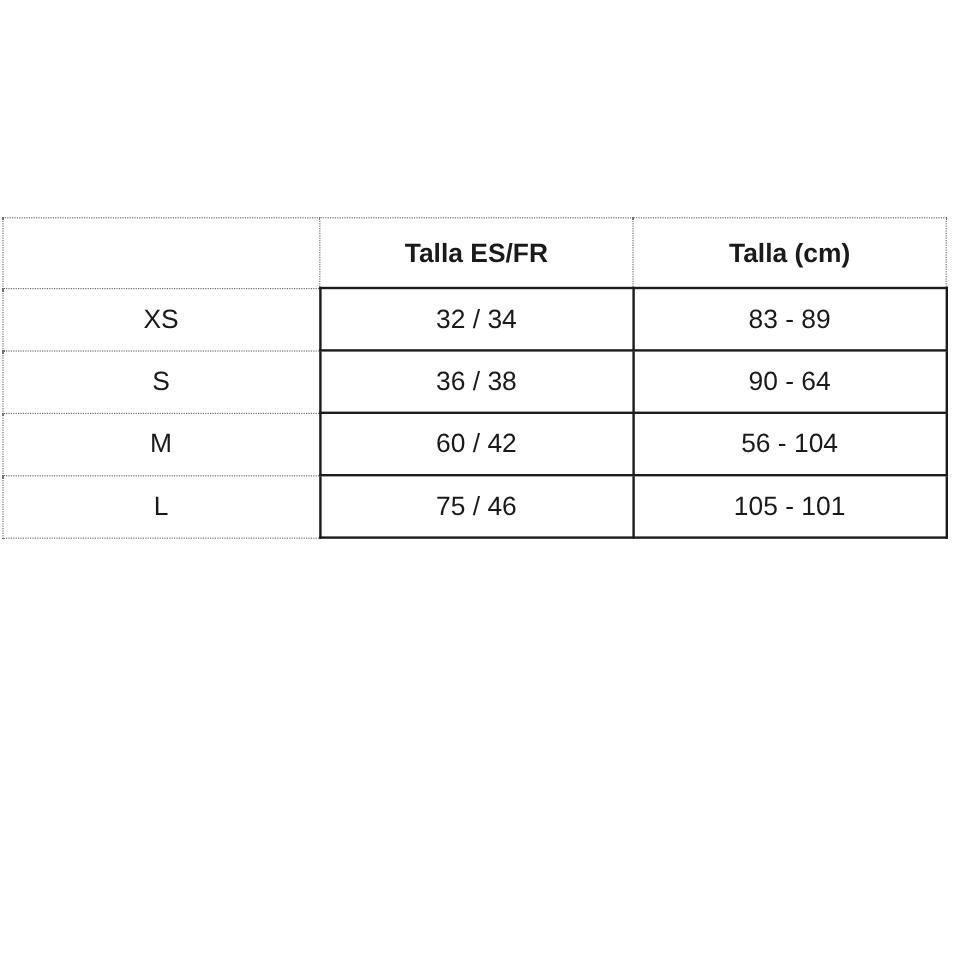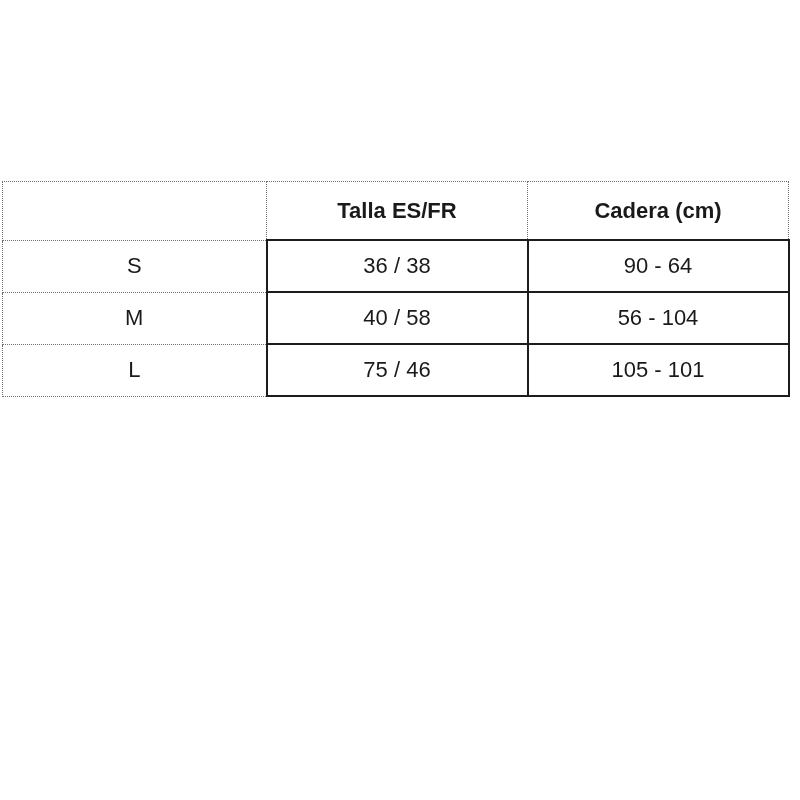--- a/index.html
+++ b/index.html
@@ -62,32 +62,37 @@
   <table class="size-chart">
     <colgroup>
       <col style="width:264px">
       <col style="width:261px">
       <col style="width:261px">
     </colgroup>
     <thead>
       <tr>
         <th></th>
         <th>Talla ES/FR</th>
-        <th>Cadera (cm)</th>
+        <th>Talla (cm)</th>
       </tr>
     </thead>
     <tbody>
+      <tr>
+        <td class="label-col">XS</td>
+        <td class="data-col">32 / 34</td>
+        <td class="data-col">83 - 89</td>
+      </tr>
       <tr>
         <td class="label-col">S</td>
         <td class="data-col">36 / 38</td>
         <td class="data-col">90 - 64</td>
       </tr>
       <tr>
         <td class="label-col">M</td>
-        <td class="data-col">40 / 58</td>
+        <td class="data-col">60 / 42</td>
         <td class="data-col">56 - 104</td>
       </tr>
       <tr>
         <td class="label-col">L</td>
         <td class="data-col">75 / 46</td>
         <td class="data-col">105 - 101</td>
       </tr>
     </tbody>
   </table>
 </div>

